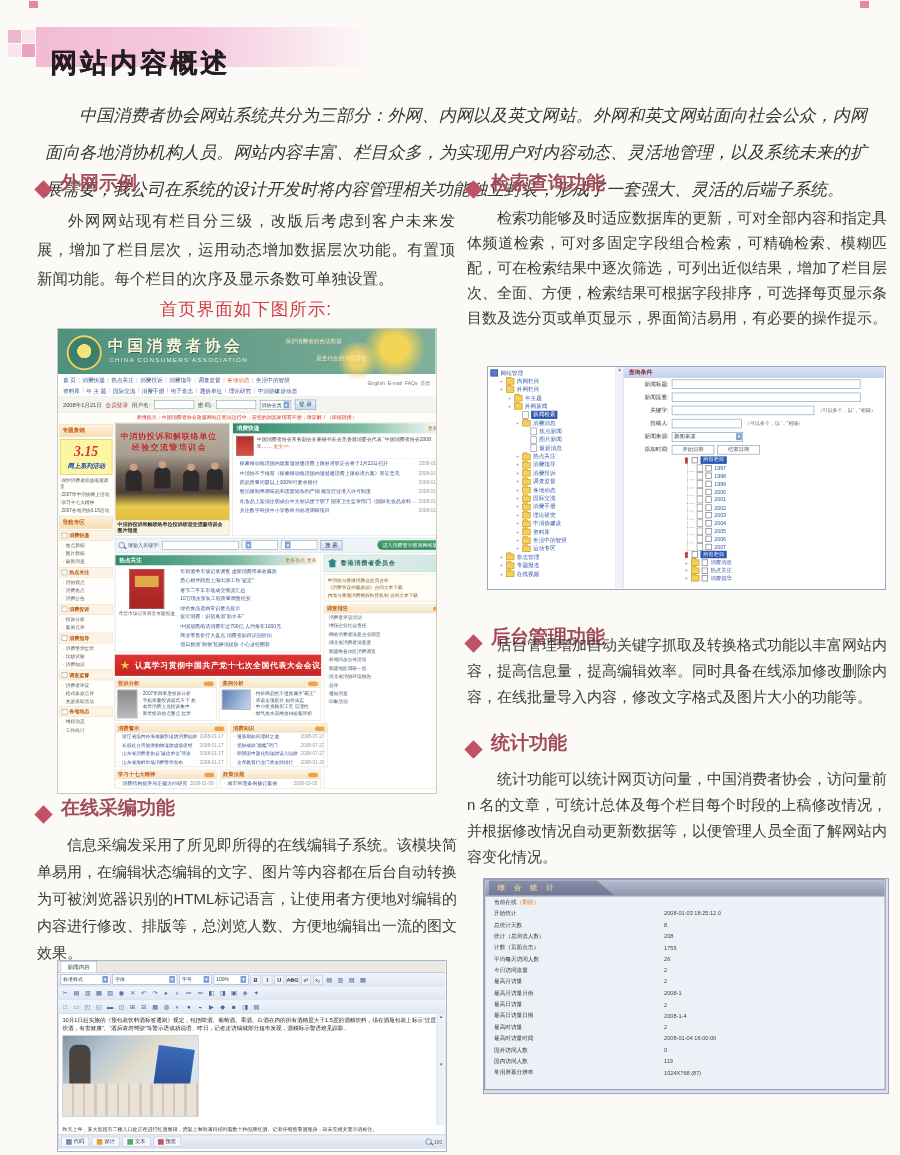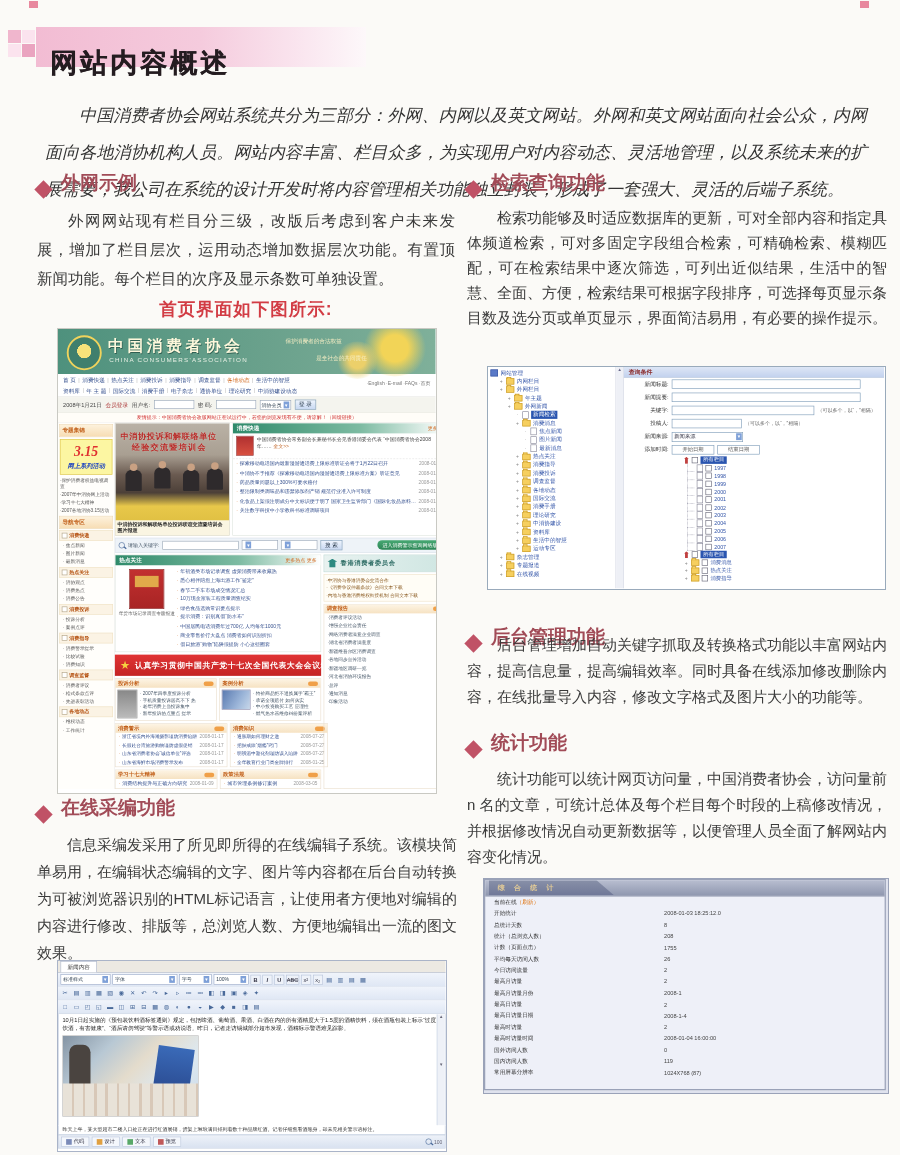--- a/index.html
+++ b/index.html
@@ -13,21 +13,21 @@
     background:linear-gradient(90deg,#f2bcd3 0%,#f5cbdd 50%,#fae7f0 82%,#fdf8fa 100%);}
   #hdr-title{font-size:27px;font-weight:900;color:#241c20;letter-spacing:3px;line-height:41px;
     padding-left:14px;text-shadow:.6px 0 #241c20;margin-top:16px;}
   
   #intro{position:absolute;left:45px;top:80px;width:822px;font-size:17px;line-height:37px;
     text-align:justify;text-indent:2em;color:#333;font-style:italic;}
   .sec-h{position:absolute;display:flex;align-items:flex-end;gap:11px;font-size:19px;
     font-weight:bold;color:#a14b57;}
   .diamond{width:13px;height:13px;background:#c05266;transform:rotate(45deg);flex:0 0 auto;}
   .para{position:absolute;text-align:justify;text-indent:2em;color:#3b3b3b;}
-  .red-cap{position:absolute;color:#d23c44;font-size:17.5px;font-weight:700;text-align:center;letter-spacing:1px;}
+  .red-cap{position:absolute;color:#d23c44;font-size:17.5px;font-weight:400;text-align:center;letter-spacing:1px;}
   
   .shot{position:absolute;background:#fff;border:1px solid #c9c9c3;overflow:hidden;}
   .sc{transform:scale(0.625);transform-origin:0 0;position:absolute;left:0;top:0;}
   
   #s1i{width:604px;height:741px;font-size:8px;}
   #s1-head{height:72px;background:linear-gradient(90deg,#4e917d,#6aa18c 55%,#7fb09a);position:relative;color:#fdf6d2;}
   .blob{position:absolute;border-radius:50%;}
   #s1-logo{position:absolute;left:14px;top:10px;width:50px;height:50px;border-radius:50%;
     border:3px solid #f0d35c;background:radial-gradient(circle at 50% 45%,#f6e27a 0 30%,#3f7f6d 31% 100%);}
   #s1-title{position:absolute;left:80px;top:10px;font-size:25px;font-weight:bold;letter-spacing:6px;color:#fdf8dc;text-shadow:1px 1px 1px #2f5f52;}
@@ -187,21 +187,21 @@
   <span class="diamond"></span>
   <span>外网示例</span>
 </div>
 <p class="para" style="left:37px;top:190px;width:418px;font-size:15.5px;line-height:29px;">外网网站现有栏目分三级，改版后考虑到客户未来发展，增加了栏目层次，运用动态增加数据层次功能。有置顶新闻功能。每个栏目的次序及显示条数可单独设置。</p>
 <div class="red-cap" style="left:37px;top:297px;width:418px;">首页界面如下图所示:</div>
 
 <div class="sec-h" style="left:467px;top:170px;width:420px;">
   <span class="diamond"></span>
   <span>检索查询功能</span>
 </div>
-<p class="para" style="left:467px;top:190px;width:420px;font-size:15px;line-height:25px;">检索功能够及时适应数据库的更新，可对全部内容和指定具体频道检索，可对多固定字段组合检索，可精确检索、模糊匹配，可在检索结果中逐次筛选，可列出近似结果，生活中的智慧、全面、方便，检索结果可根据字段排序，可选择每页显示条目数及选分页或单页显示，界面简洁易用，有必要的操作提示。</p>
+<p class="para" style="left:467px;top:190px;width:420px;font-size:15px;line-height:25px;">检索功能够及时适应数据库的更新，可对全部内容和指定具体频道检索，可对多固定字段组合检索，可精确检索、模糊匹配，可在检索结果中逐次筛选，可列出近似结果，增加了栏目层次、全面、方便，检索结果可根据字段排序，可选择每页显示条目数及选分页或单页显示，界面简洁易用，有必要的操作提示。</p>
 
 <div class="sec-h" style="left:467px;top:596px;width:420px;margin-top:28px;">
   <span class="diamond"></span>
   <span>后台管理功能</span>
 </div>
 <p class="para" style="left:467px;top:617px;width:420px;font-size:15px;line-height:26px;">后台管理增加自动关键字抓取及转换格式功能以丰富网站内容，提高信息量，提高编辑效率。同时具备在线添加修改删除内容，在线批量导入内容，修改文字格式及图片大小的功能等。</p>
 
 <div class="sec-h" style="left:467px;top:730px;width:420px;">
   <span class="diamond"></span>
   <span>统计功能</span>

